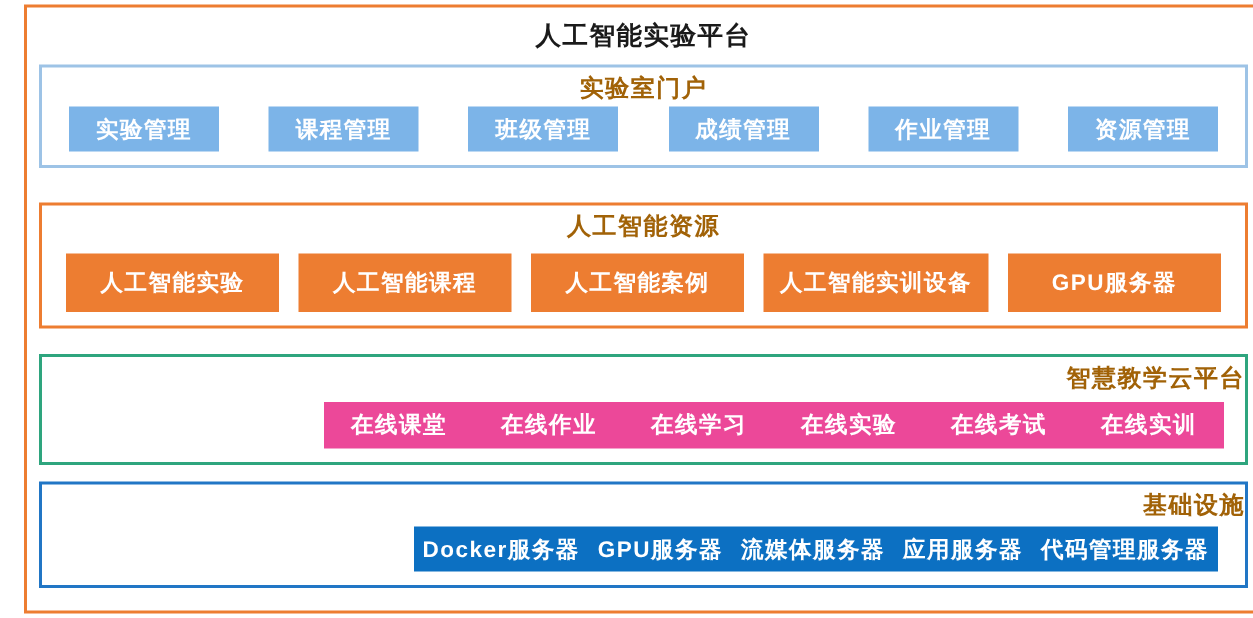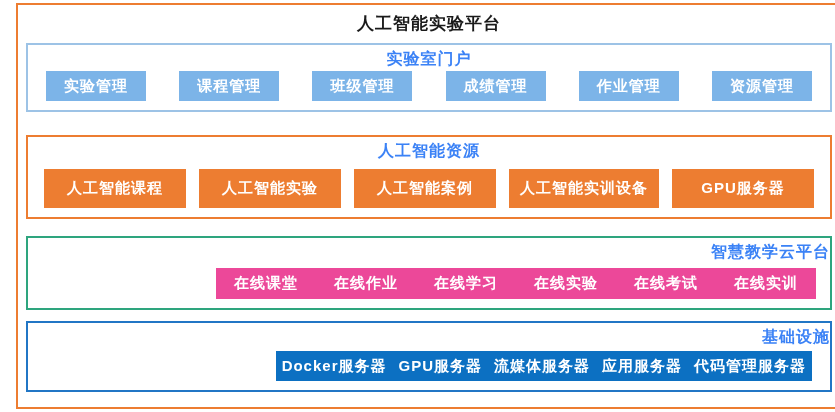--- a/index.html
+++ b/index.html
@@ -28,21 +28,21 @@
   .layer {
     margin: 0 8px;
     display: flex;
     flex-direction: column;
     background: #ffffff;
   }
   .layer-title {
     text-align: center;
     font-size: 16px;
     font-weight: 700;
-    color: #3b82f6;
+    color: #a16207;
     padding-top: 4px;
     letter-spacing: 1px;
   }
   .btn-row {
     display: flex;
     justify-content: space-between;
     align-items: center;
     margin-top: auto;
     margin-bottom: 9px;
   }
@@ -89,22 +89,22 @@
       <div class="btn">班级管理</div>
       <div class="btn">成绩管理</div>
       <div class="btn">作业管理</div>
       <div class="btn">资源管理</div>
     </div>
   </div>
 
   <div class="layer resource">
     <div class="layer-title">人工智能资源</div>
     <div class="btn-row">
+      <div class="btn">人工智能实验</div>
       <div class="btn">人工智能课程</div>
-      <div class="btn">人工智能实验</div>
       <div class="btn">人工智能案例</div>
       <div class="btn wide">人工智能实训设备</div>
       <div class="btn">GPU服务器</div>
     </div>
   </div>
 
   <div class="layer cloud">
     <div class="layer-title">智慧教学云平台</div>
     <div class="btn-row">
       <div class="btn">在线课堂</div>

